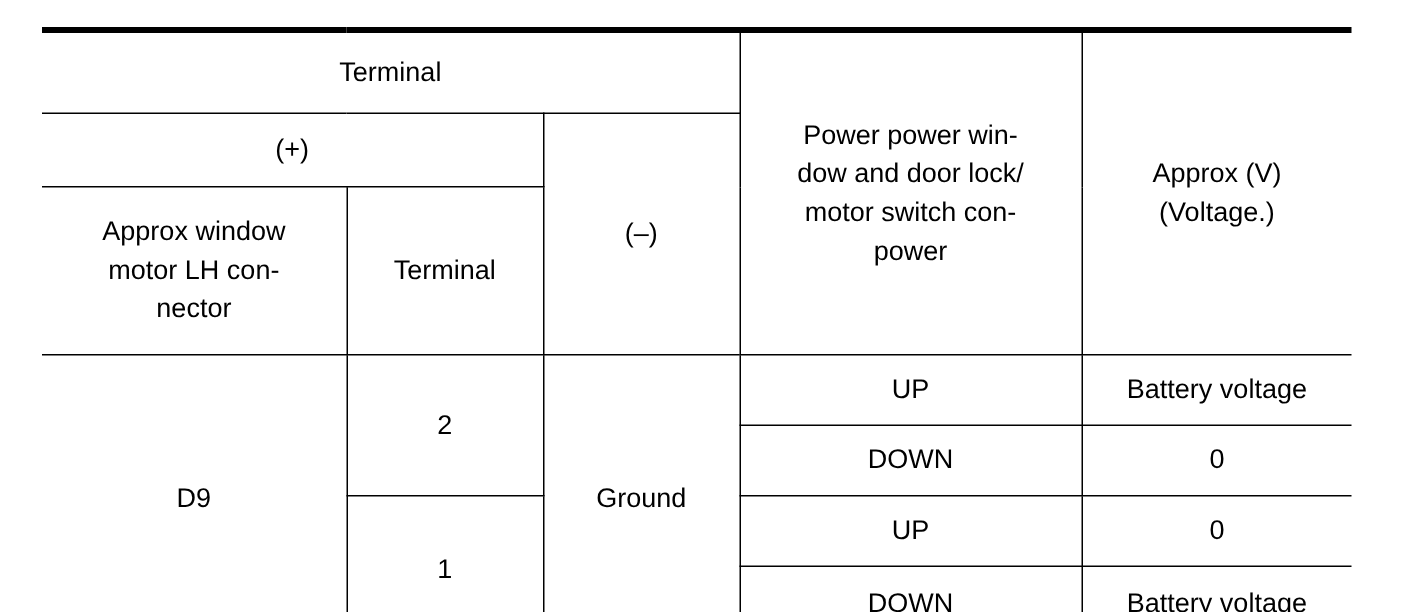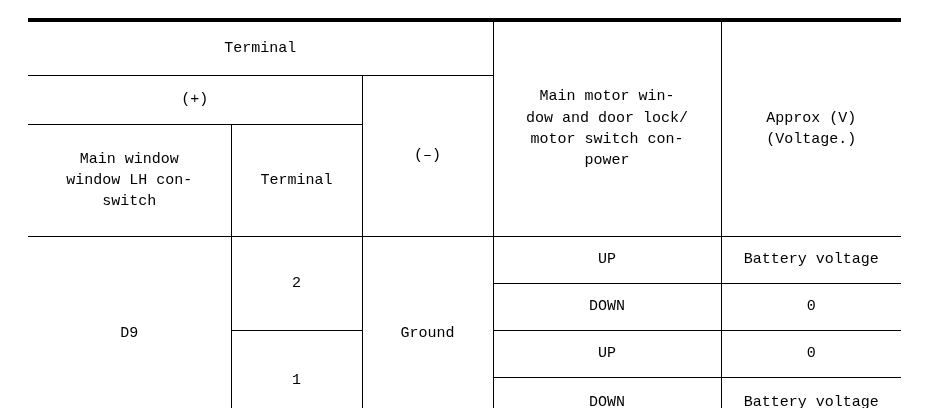--- a/index.html
+++ b/index.html
@@ -34,25 +34,24 @@
     background: #ffffff;
   }
 
   .spec-table td {
     border-top: 1.6px solid #000000;
     border-bottom: 1.6px solid #000000;
     border-left: 1.6px solid #000000;
     border-right: 1.6px solid #000000;
     text-align: center;
     vertical-align: middle;
-    font-size: 15px;
+    font-size: 18px;
     line-height: 1.42;
     padding: 3px 5px;
     color: #000000;
-    font-family: Liberation Mono, monospace;
   }
 
   
   .spec-table td.edge-left  { border-left: none; }
   .spec-table td.edge-right { border-right: none; }
 
   
   .spec-table tr.rule-top > td { border-top: 4px solid #000000; }
   .spec-table tr.rule-bottom > td { border-bottom: 4px solid #000000; }
 
@@ -82,41 +81,41 @@
         <col class="c2">
         <col class="c3">
         <col class="c4">
         <col class="c5">
     </colgroup>
     <tbody>
 
       <tr class="rule-top">
         <td class="edge-left h-terminal" colspan="3">Terminal</td>
         <td rowspan="3" class="h-terminal">
-          <span>Main motor win-</span><br>
+          <span>Power power win-</span><br>
           <span>dow and door lock/</span><br>
           <span>motor switch con-</span><br>
           <span>power</span>
         </td>
         <td rowspan="3" class="edge-right h-terminal">
           <span>Approx (V)</span><br>
           <span>(Voltage.)</span>
         </td>
       </tr>
 
       <tr>
         <td class="edge-left h-sign" colspan="2">(+)</td>
         <td rowspan="2" class="h-sign">(–)</td>
       </tr>
 
       <tr>
         <td class="edge-left h-connector">
-          <span>Main window</span><br>
-          <span>window LH con-</span><br>
-          <span>switch</span>
+          <span>Approx window</span><br>
+          <span>motor LH con-</span><br>
+          <span>nector</span>
         </td>
         <td class="h-connector">Terminal</td>
       </tr>
 
       <tr>
         <td rowspan="4" class="edge-left h-data">D9</td>
         <td rowspan="2" class="h-data">2</td>
         <td rowspan="4" class="h-data">Ground</td>
         <td class="h-data nowrap">UP</td>
         <td class="edge-right h-data nowrap">Battery voltage</td>

